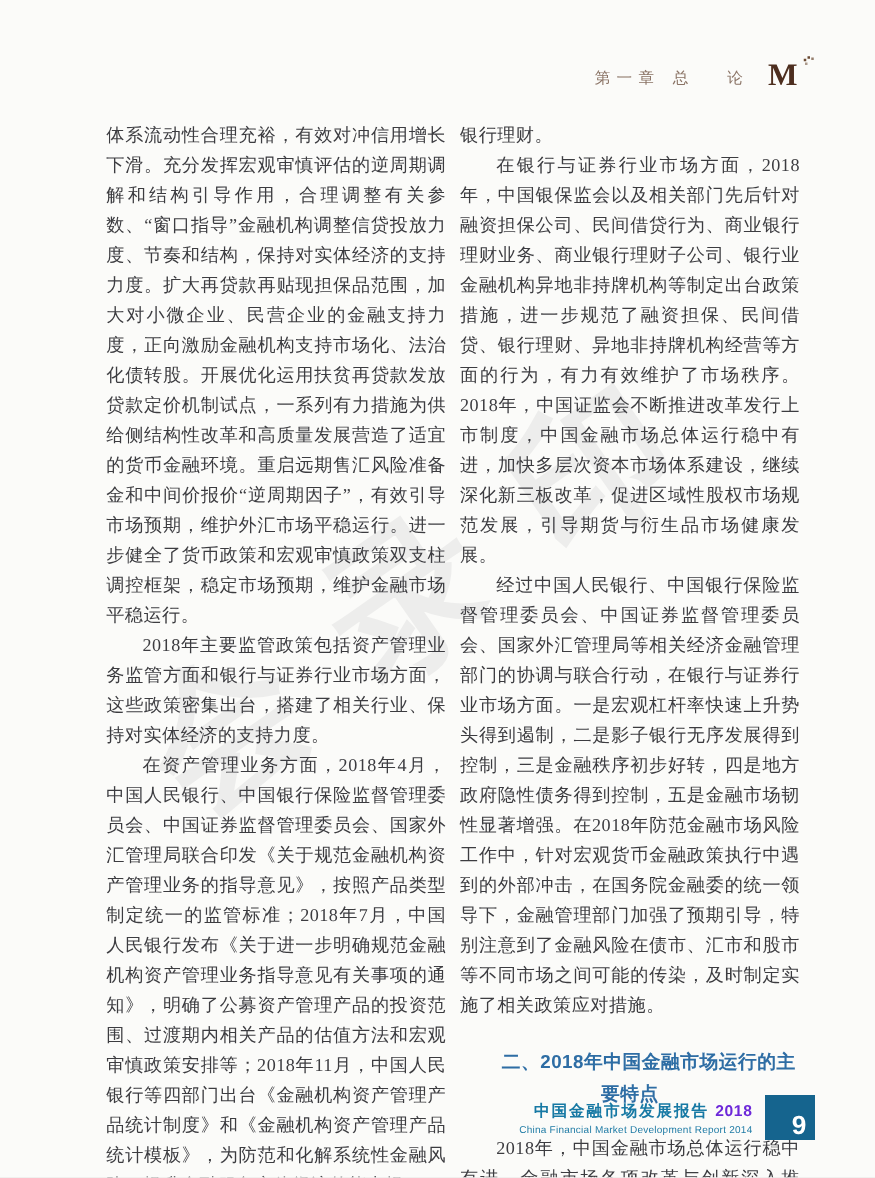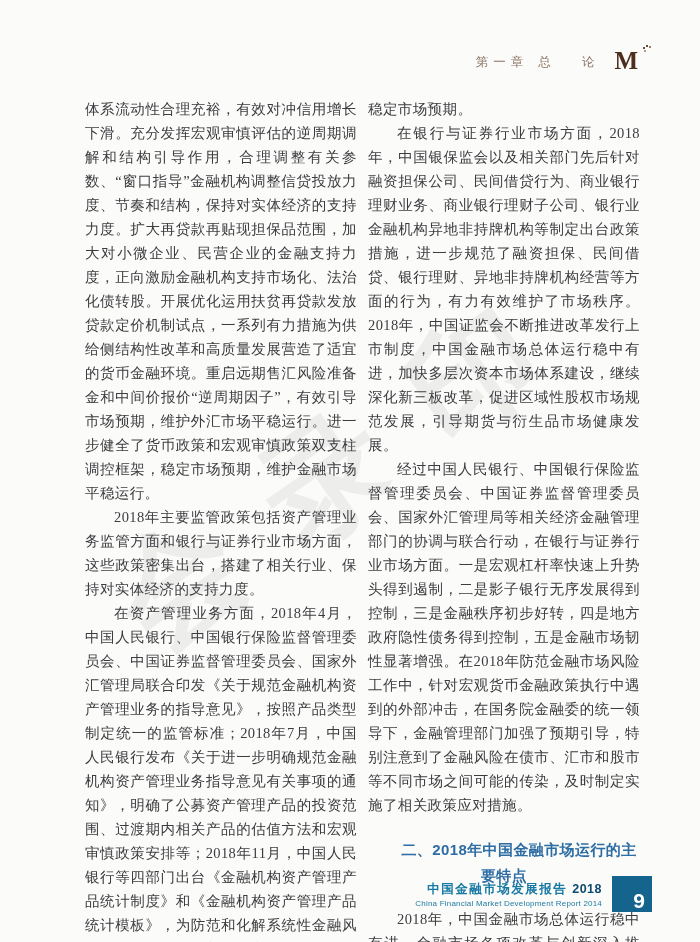--- a/index.html
+++ b/index.html
@@ -57,21 +57,21 @@
   .footer {
     position:absolute; right:48px; bottom:30px;
     display:flex; align-items:center;
   }
   .footer-text { text-align:right; margin-right:10px; }
   .footer-zh {
     font-family:"Liberation Sans", sans-serif;
     font-size:12.5px; font-weight:bold; letter-spacing:1.5px;
     color:#1779a4;
   }
-  .footer-year { color:#0c4a6e; letter-spacing:0.5px; }
+  .footer-year { color:#6d28d9; letter-spacing:0.5px; }
   .footer-en {
     font-family:"Liberation Sans", sans-serif;
     font-size:8px; color:#1f7ba5; letter-spacing:0.2px; margin-top:1px;
   }
   .page-box {
     width:40px; height:36px; background:#15648e;
     display:flex; align-items:flex-end; justify-content:flex-end;
     padding:2px 7px 1px 2px; box-sizing:border-box;
   }
   .page-num {
@@ -92,21 +92,21 @@
 
   <div class="watermark">会录印</div>
 
   <div class="col col-left">
     <p>体系流动性合理充裕，有效对冲信用增长下滑。充分发挥宏观审慎评估的逆周期调解和结构引导作用，合理调整有关参数、“窗口指导”金融机构调整信贷投放力度、节奏和结构，保持对实体经济的支持力度。扩大再贷款再贴现担保品范围，加大对小微企业、民营企业的金融支持力度，正向激励金融机构支持市场化、法治化债转股。开展优化运用扶贫再贷款发放贷款定价机制试点，一系列有力措施为供给侧结构性改革和高质量发展营造了适宜的货币金融环境。重启远期售汇风险准备金和中间价报价“逆周期因子”，有效引导市场预期，维护外汇市场平稳运行。进一步健全了货币政策和宏观审慎政策双支柱调控框架，稳定市场预期，维护金融市场平稳运行。</p>
     <p class="indent">2018年主要监管政策包括资产管理业务监管方面和银行与证券行业市场方面，这些政策密集出台，搭建了相关行业、保持对实体经济的支持力度。</p>
     <p class="indent">在资产管理业务方面，2018年4月，中国人民银行、中国银行保险监督管理委员会、中国证券监督管理委员会、国家外汇管理局联合印发《关于规范金融机构资产管理业务的指导意见》，按照产品类型制定统一的监管标准；2018年7月，中国人民银行发布《关于进一步明确规范金融机构资产管理业务指导意见有关事项的通知》，明确了公募资产管理产品的投资范围、过渡期内相关产品的估值方法和宏观审慎政策安排等；2018年11月，中国人民银行等四部门出台《金融机构资产管理产品统计制度》和《金融机构资产管理产品统计模板》，为防范和化解系统性金融风险、提升金融服务实体经济的能力提</p>
   </div>
 
   <div class="col col-right">
-    <p>稳定市场预期。</p>
+    <p>银行理财。</p>
     <p class="indent">在银行与证券行业市场方面，2018年，中国银保监会以及相关部门先后针对融资担保公司、民间借贷行为、商业银行理财业务、商业银行理财子公司、银行业金融机构异地非持牌机构等制定出台政策措施，进一步规范了融资担保、民间借贷、银行理财、异地非持牌机构经营等方面的行为，有力有效维护了市场秩序。2018年，中国证监会不断推进改革发行上市制度，中国金融市场总体运行稳中有进，加快多层次资本市场体系建设，继续深化新三板改革，促进区域性股权市场规范发展，引导期货与衍生品市场健康发展。</p>
     <p class="indent">经过中国人民银行、中国银行保险监督管理委员会、中国证券监督管理委员会、国家外汇管理局等相关经济金融管理部门的协调与联合行动，在银行与证券行业市场方面。一是宏观杠杆率快速上升势头得到遏制，二是影子银行无序发展得到控制，三是金融秩序初步好转，四是地方政府隐性债务得到控制，五是金融市场韧性显著增强。在2018年防范金融市场风险工作中，针对宏观货币金融政策执行中遇到的外部冲击，在国务院金融委的统一领导下，金融管理部门加强了预期引导，特别注意到了金融风险在债市、汇市和股市等不同市场之间可能的传染，及时制定实施了相关政策应对措施。</p>
     <h3 class="blue-heading">二、2018年中国金融市场运行的主要特点</h3>
     <p class="indent">2018年，中国金融市场总体运行稳中有进。金融市场各项改革与创新深入推进，市场资源配置作用有效发挥，精准服务实体经</p>
   </div>
 
   <div class="footer">
     <div class="footer-text">
       <div class="footer-zh">
         <span>中国金融市场发展报告</span>

